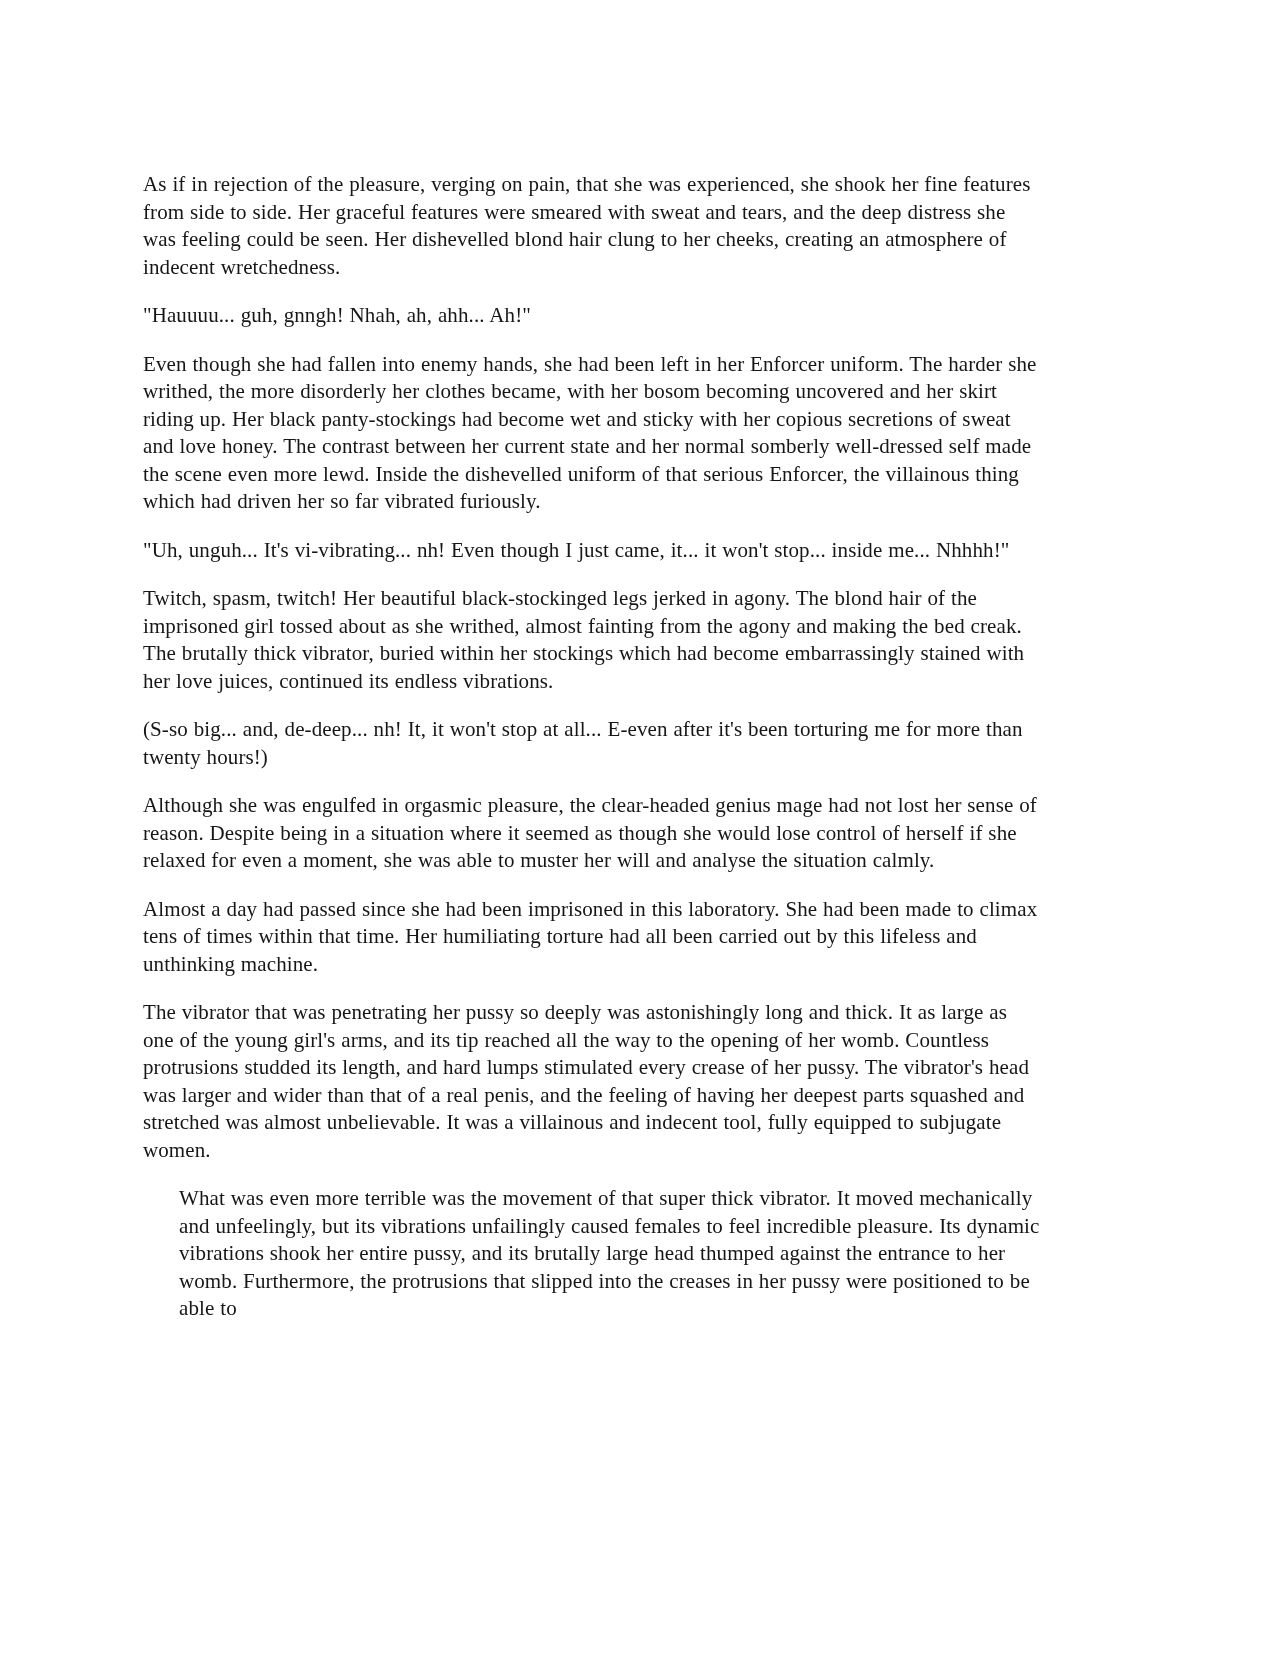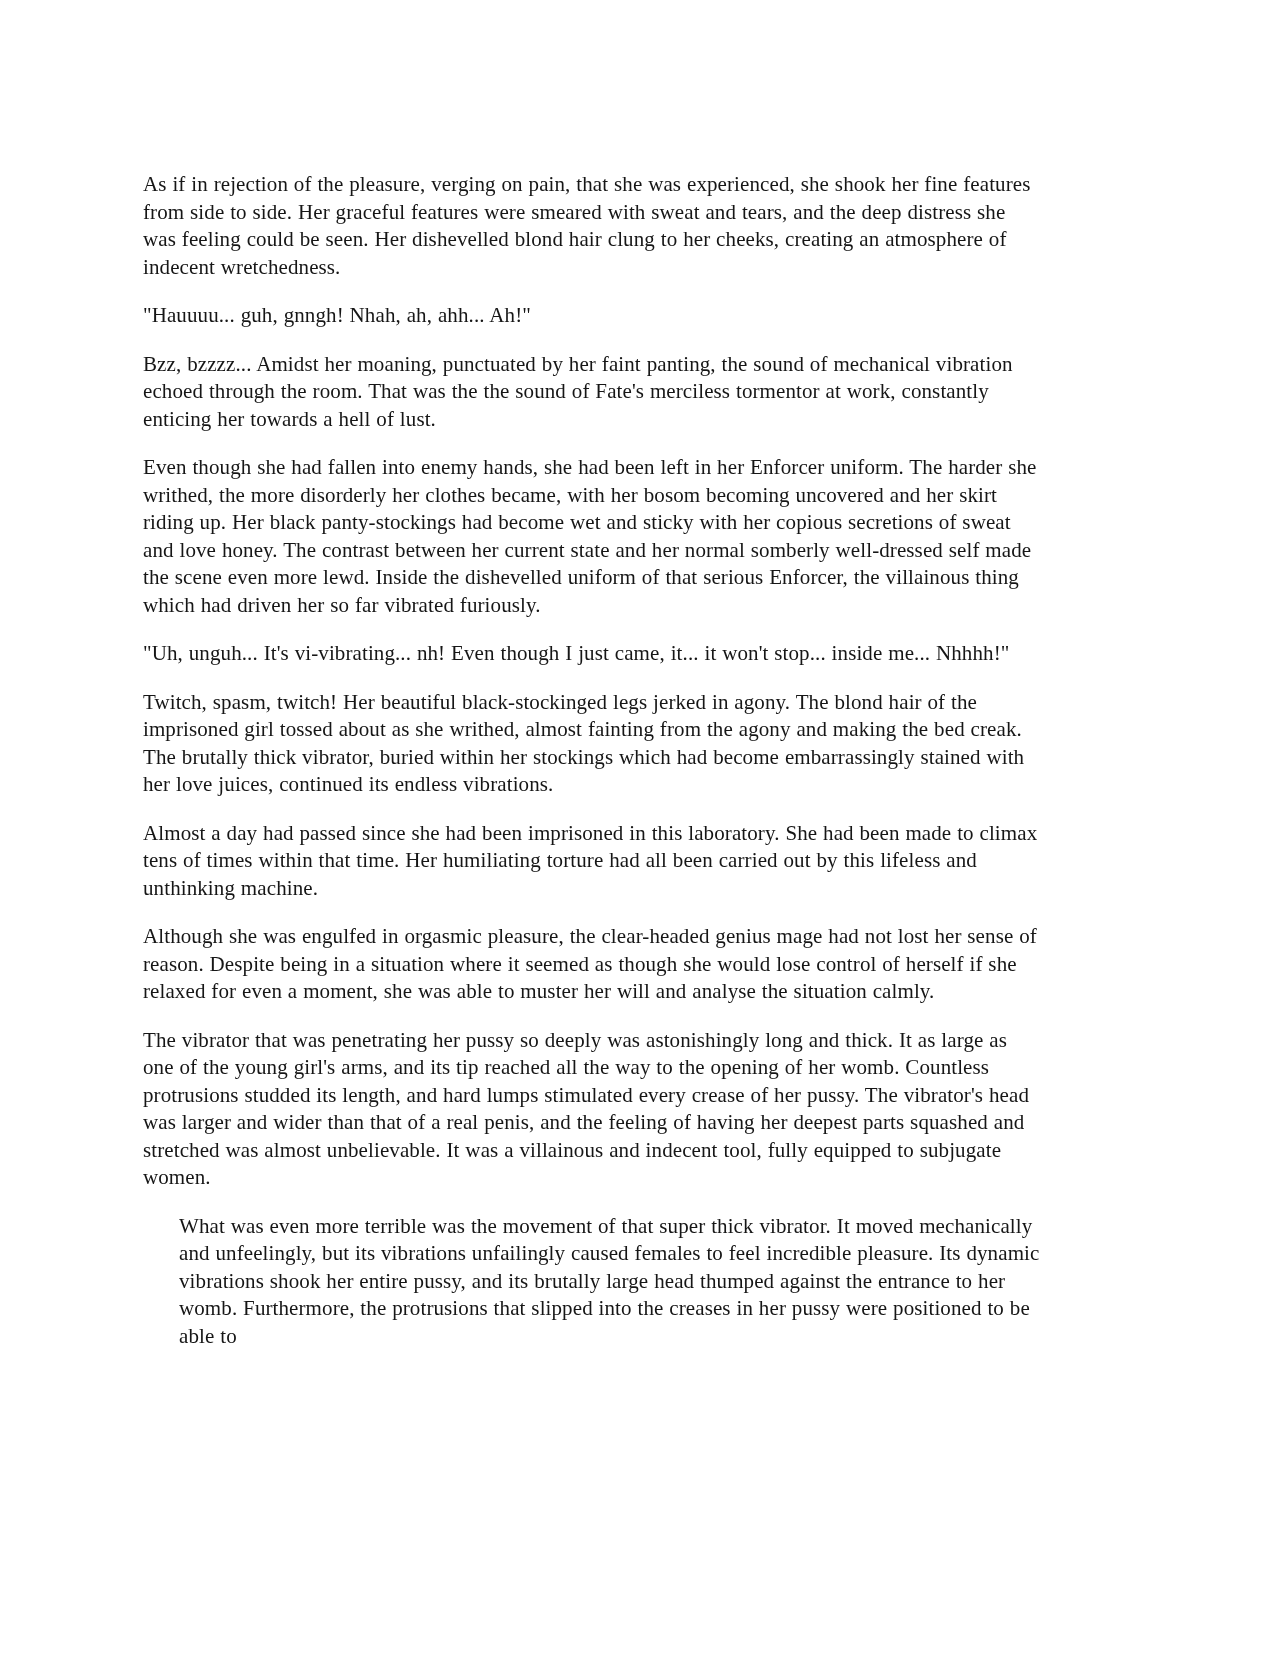--- a/index.html
+++ b/index.html
@@ -32,21 +32,21 @@
     margin-bottom: 0;
     margin-left: 36px;
   }
 </style>
 </head>
 <body>
 
 <div class="page">
   <p>As if in rejection of the pleasure, verging on pain, that she was experienced, she shook her fine features from side to side. Her graceful features were smeared with sweat and tears, and the deep distress she was feeling could be seen. Her dishevelled blond hair clung to her cheeks, creating an atmosphere of indecent wretchedness.</p>
   <p>"Hauuuu... guh, gnngh! Nhah, ah, ahh... Ah!"</p>
-  <p>Bzz, bzzzz... Amidst her moaning, punctuated by her faint panting, the sound of mechanical vibration echoed through the room. That was the the sound of Fate's merciless tormentor at work, constantly enticing her towards a hell of lust.</p>
   <p>Even though she had fallen into enemy hands, she had been left in her Enforcer uniform. The harder she writhed, the more disorderly her clothes became, with her bosom becoming uncovered and her skirt riding up. Her black panty-stockings had become wet and sticky with her copious secretions of sweat and love honey. The contrast between her current state and her normal somberly well-dressed self made the scene even more lewd. Inside the dishevelled uniform of that serious Enforcer, the villainous thing which had driven her so far vibrated furiously.</p>
   <p>"Uh, unguh... It's vi-vibrating... nh! Even though I just came, it... it won't stop... inside me... Nhhhh!"</p>
   <p>Twitch, spasm, twitch! Her beautiful black-stockinged legs jerked in agony. The blond hair of the imprisoned girl tossed about as she writhed, almost fainting from the agony and making the bed creak. The brutally thick vibrator, buried within her stockings which had become embarrassingly stained with her love juices, continued its endless vibrations.</p>
+  <p>(S-so big... and, de-deep... nh! It, it won't stop at all... E-even after it's been torturing me for more than twenty hours!)</p>
+  <p>Although she was engulfed in orgasmic pleasure, the clear-headed genius mage had not lost her sense of reason. Despite being in a situation where it seemed as though she would lose control of herself if she relaxed for even a moment, she was able to muster her will and analyse the situation calmly.</p>
   <p>Almost a day had passed since she had been imprisoned in this laboratory. She had been made to climax tens of times within that time. Her humiliating torture had all been carried out by this lifeless and unthinking machine.</p>
-  <p>Although she was engulfed in orgasmic pleasure, the clear-headed genius mage had not lost her sense of reason. Despite being in a situation where it seemed as though she would lose control of herself if she relaxed for even a moment, she was able to muster her will and analyse the situation calmly.</p>
   <p>The vibrator that was penetrating her pussy so deeply was astonishingly long and thick. It as large as one of the young girl's arms, and its tip reached all the way to the opening of her womb. Countless protrusions studded its length, and hard lumps stimulated every crease of her pussy. The vibrator's head was larger and wider than that of a real penis, and the feeling of having her deepest parts squashed and stretched was almost unbelievable. It was a villainous and indecent tool, fully equipped to subjugate women.</p>
   <p>What was even more terrible was the movement of that super thick vibrator. It moved mechanically and unfeelingly, but its vibrations unfailingly caused females to feel incredible pleasure. Its dynamic vibrations shook her entire pussy, and its brutally large head thumped against the entrance to her womb. Furthermore, the protrusions that slipped into the creases in her pussy were positioned to be able to</p>
 </div>
 
 </body></html>

